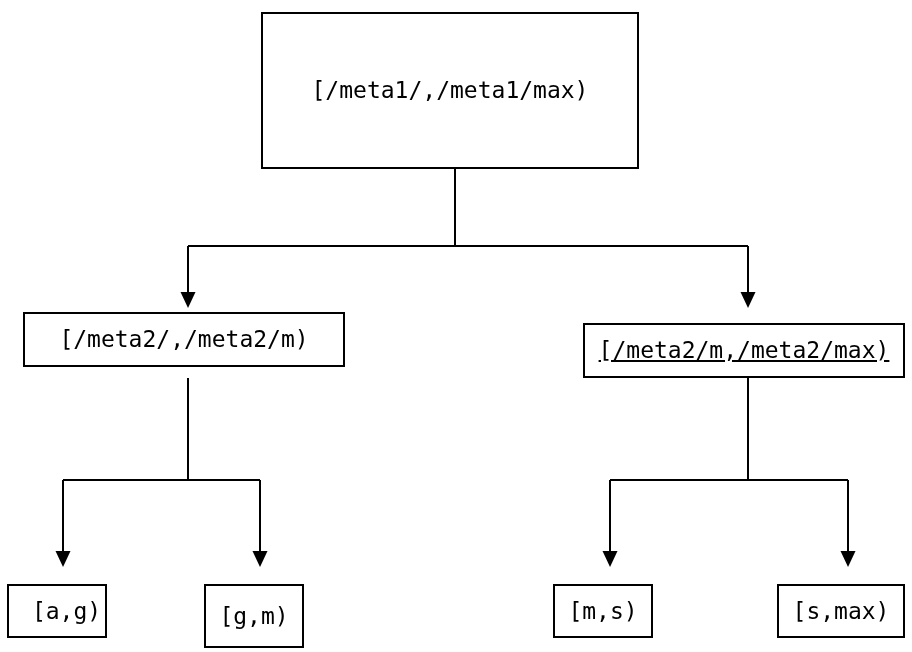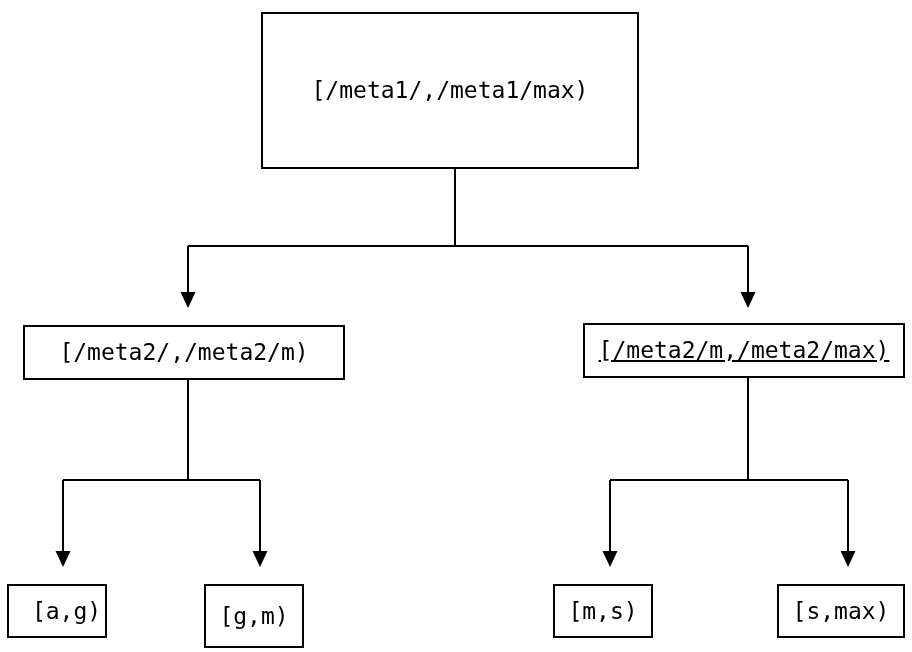--- a/index.html
+++ b/index.html
@@ -39,21 +39,21 @@
     background: #ffffff;
     color: #000000;
     font-size: 23px;
     line-height: 1;
     display: flex;
     align-items: center;
     justify-content: center;
     white-space: nowrap;
   }
   .node-root       { left: 261px; top: 12px;  width: 378px; height: 157px; }
-  .node-meta2-low  { left: 23px;  top: 325px; width: 322px; height: 55px; }
+  .node-meta2-low  { left: 23px;  top: 312px; width: 322px; height: 55px; }
   .node-meta2-high { left: 583px; top: 323px; width: 322px; height: 55px; text-decoration: underline; }
   .node-leaf-ag    { left: 7px;   top: 584px; width: 100px; height: 54px; padding-left: 19px; }
   .node-leaf-gm    { left: 204px; top: 584px; width: 100px; height: 64px; }
   .node-leaf-ms    { left: 553px; top: 584px; width: 100px; height: 54px; }
   .node-leaf-smax  { left: 777px; top: 584px; width: 128px; height: 54px; }
 </style>
 </head>
 <body>
 
 <div class="stage">

